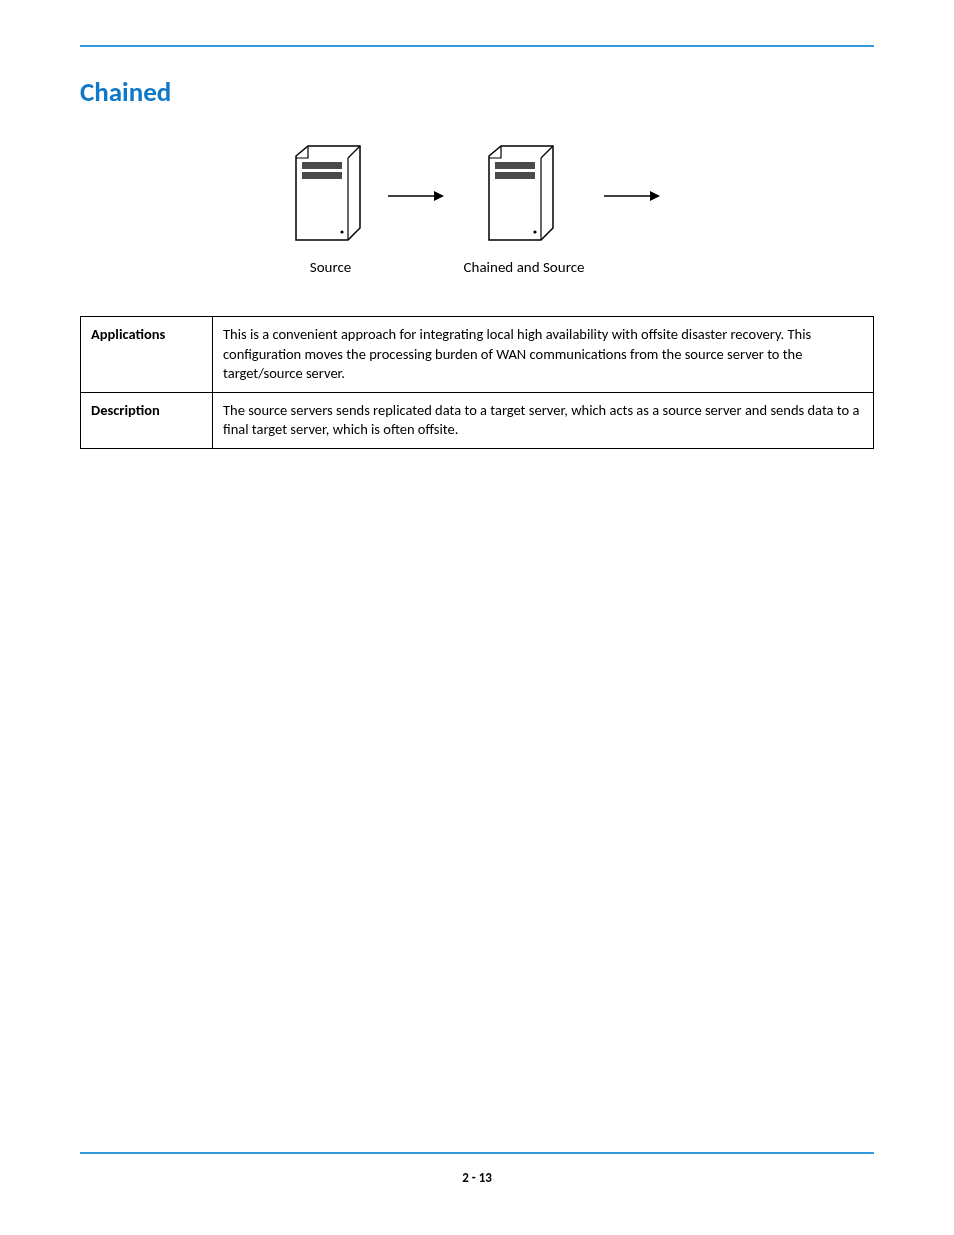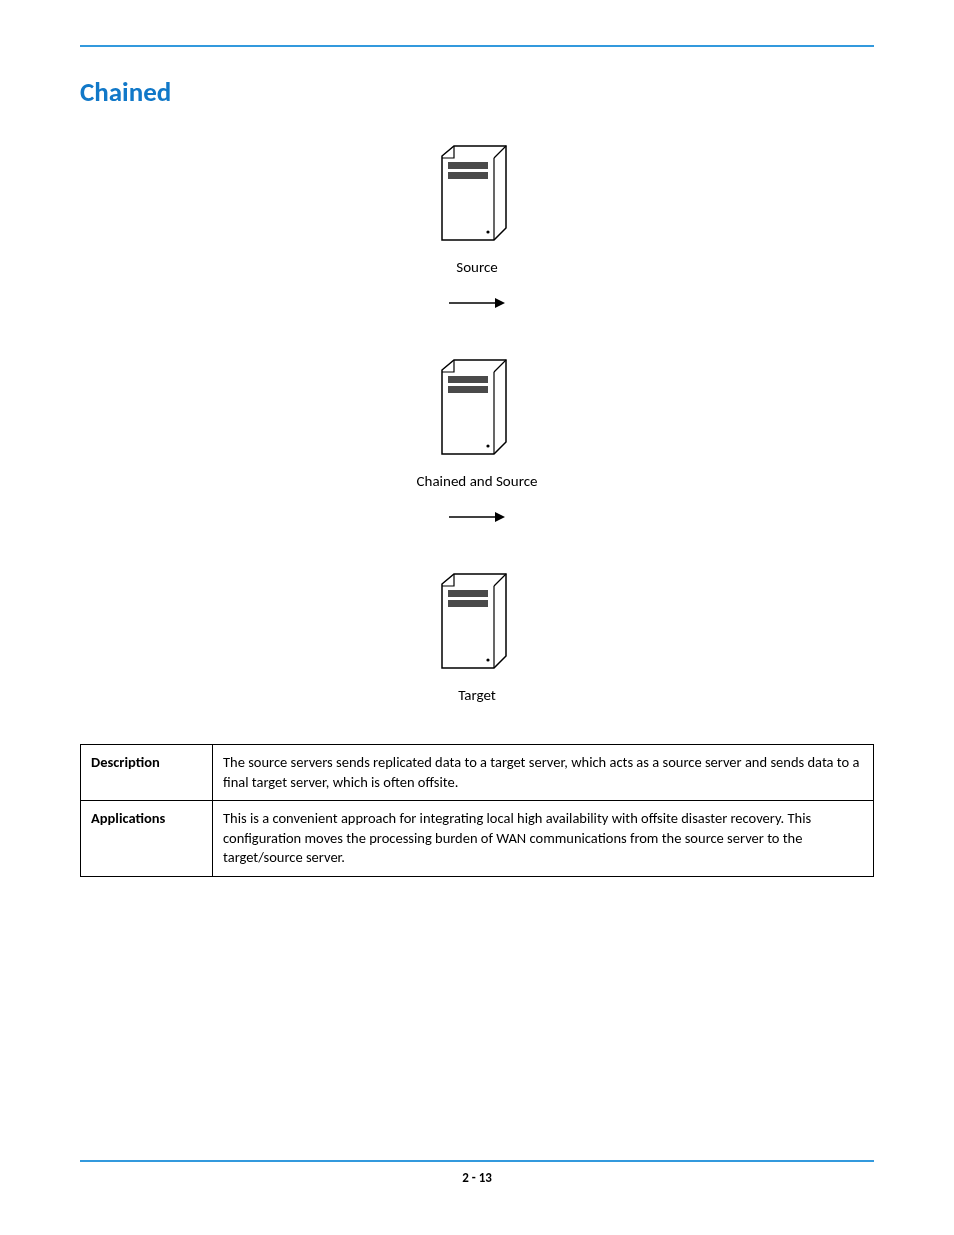--- a/index.html
+++ b/index.html
@@ -25,21 +25,20 @@
   }
   .diagram-wrap {
     display: flex;
     justify-content: center;
     margin-bottom: 40px;
   }
   .diagram {
     display: flex;
     align-items: center;
     gap: 20px;
-    flex-direction: column;
   }
   .server-block {
     display: flex;
     flex-direction: column;
     align-items: center;
     gap: 14px;
   }
   .server-label {
     font-size: 15px;
     color: #000;
@@ -63,21 +62,21 @@
   .table td.lbl {
     width: 132px;
     font-weight: 700;
   }
   .bottom-rule {
     position: absolute;
     left: 80px;
     right: 80px;
     bottom: 50px;
     border-top: 2px solid #3399dd;
-    padding-top: 8px;
+    padding-top: 16px;
     text-align: center;
     font-weight: 700;
     font-size: 13px;
   }
 </style>
 </head>
 <body>
 
 <div class="page">
   <div class="top-rule"></div>
@@ -119,44 +118,32 @@
         <div class="server-label">Chained and Source</div>
       </div>
 
       <div class="arrow">
         <svg width="56" height="14" viewBox="0 0 56 14">
           <line x1="0" y1="7" x2="46" y2="7" stroke="#000" stroke-width="1.5"></line>
           <polygon points="46,2 56,7 46,12" fill="#000"></polygon>
         </svg>
       </div>
 
-      <div class="server-block">
-        <svg width="74" height="100" viewBox="0 0 74 100">
-          <polygon points="2,12 14,2 66,2 66,84 54,96 2,96" fill="#ffffff" stroke="#000" stroke-width="1.5"></polygon>
-          <polyline points="14,2 14,14 2,14" fill="none" stroke="#000" stroke-width="1.2"></polyline>
-          <line x1="54" y1="14" x2="54" y2="96" stroke="#000" stroke-width="1.2"></line>
-          <line x1="54" y1="14" x2="66" y2="2" stroke="#000" stroke-width="1.2"></line>
-          <rect x="8" y="18" width="40" height="7" fill="#4a4a4a"></rect>
-          <rect x="8" y="28" width="40" height="7" fill="#4a4a4a"></rect>
-          <circle cx="48" cy="88" r="1.6" fill="#000"></circle>
-        </svg>
-        <div class="server-label">Target</div>
-      </div>
     </div>
   </div>
 
   <table class="table">
     <tbody>
         <tr>
+      <td class="lbl">Applications</td>
+      <td>This is a convenient approach for integrating local high availability with offsite disaster recovery. This configuration moves the processing burden of WAN communications from the source server to the target/source server.</td>
+    </tr>
+    <tr>
       <td class="lbl">Description</td>
       <td>The source servers sends replicated data to a target server, which acts as a source server and sends data to a final target server, which is often offsite.</td>
-    </tr>
-    <tr>
-      <td class="lbl">Applications</td>
-      <td>This is a convenient approach for integrating local high availability with offsite disaster recovery. This configuration moves the processing burden of WAN communications from the source server to the target/source server.</td>
     </tr>
   </tbody>
     </table>
 </div>
 
 <div class="bottom-rule">
   <span>2 - 13</span>
 </div>
 
 </body></html>

